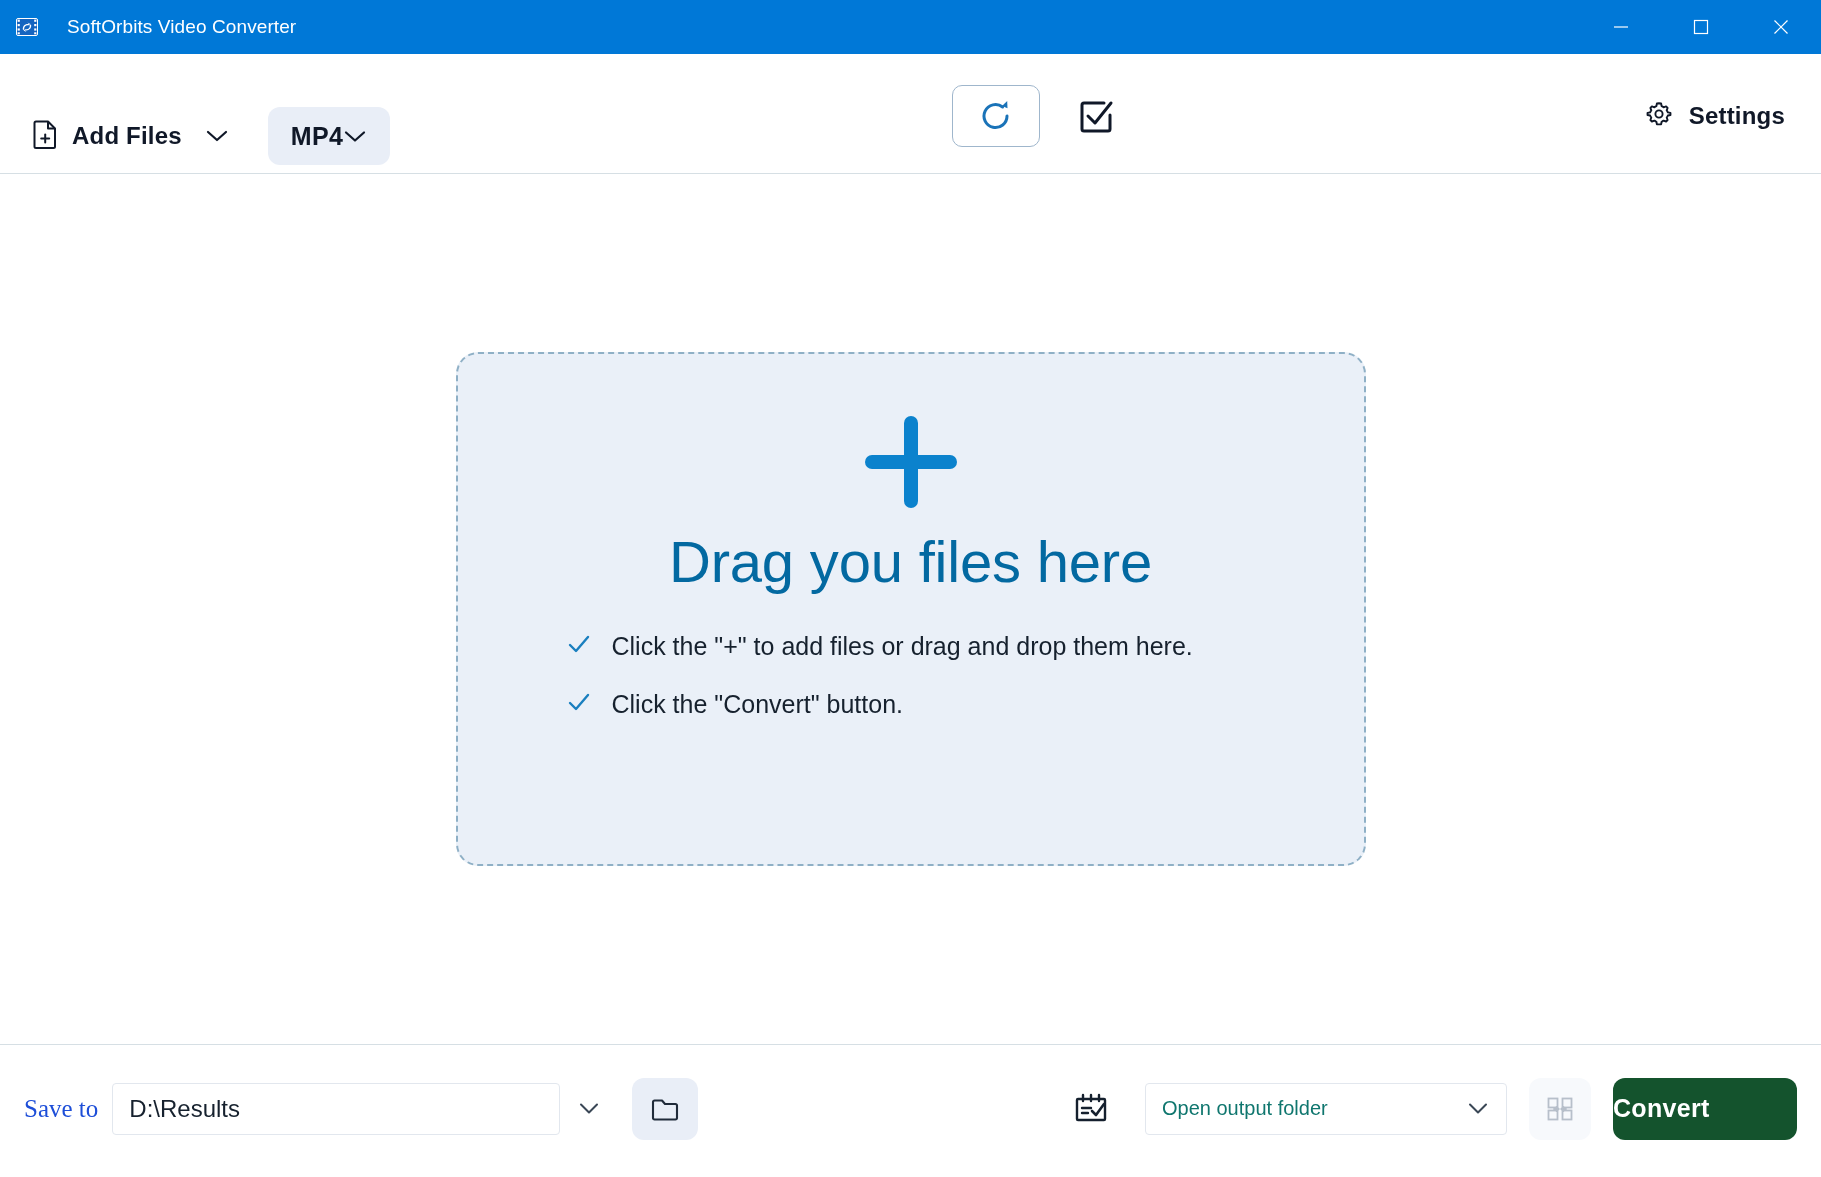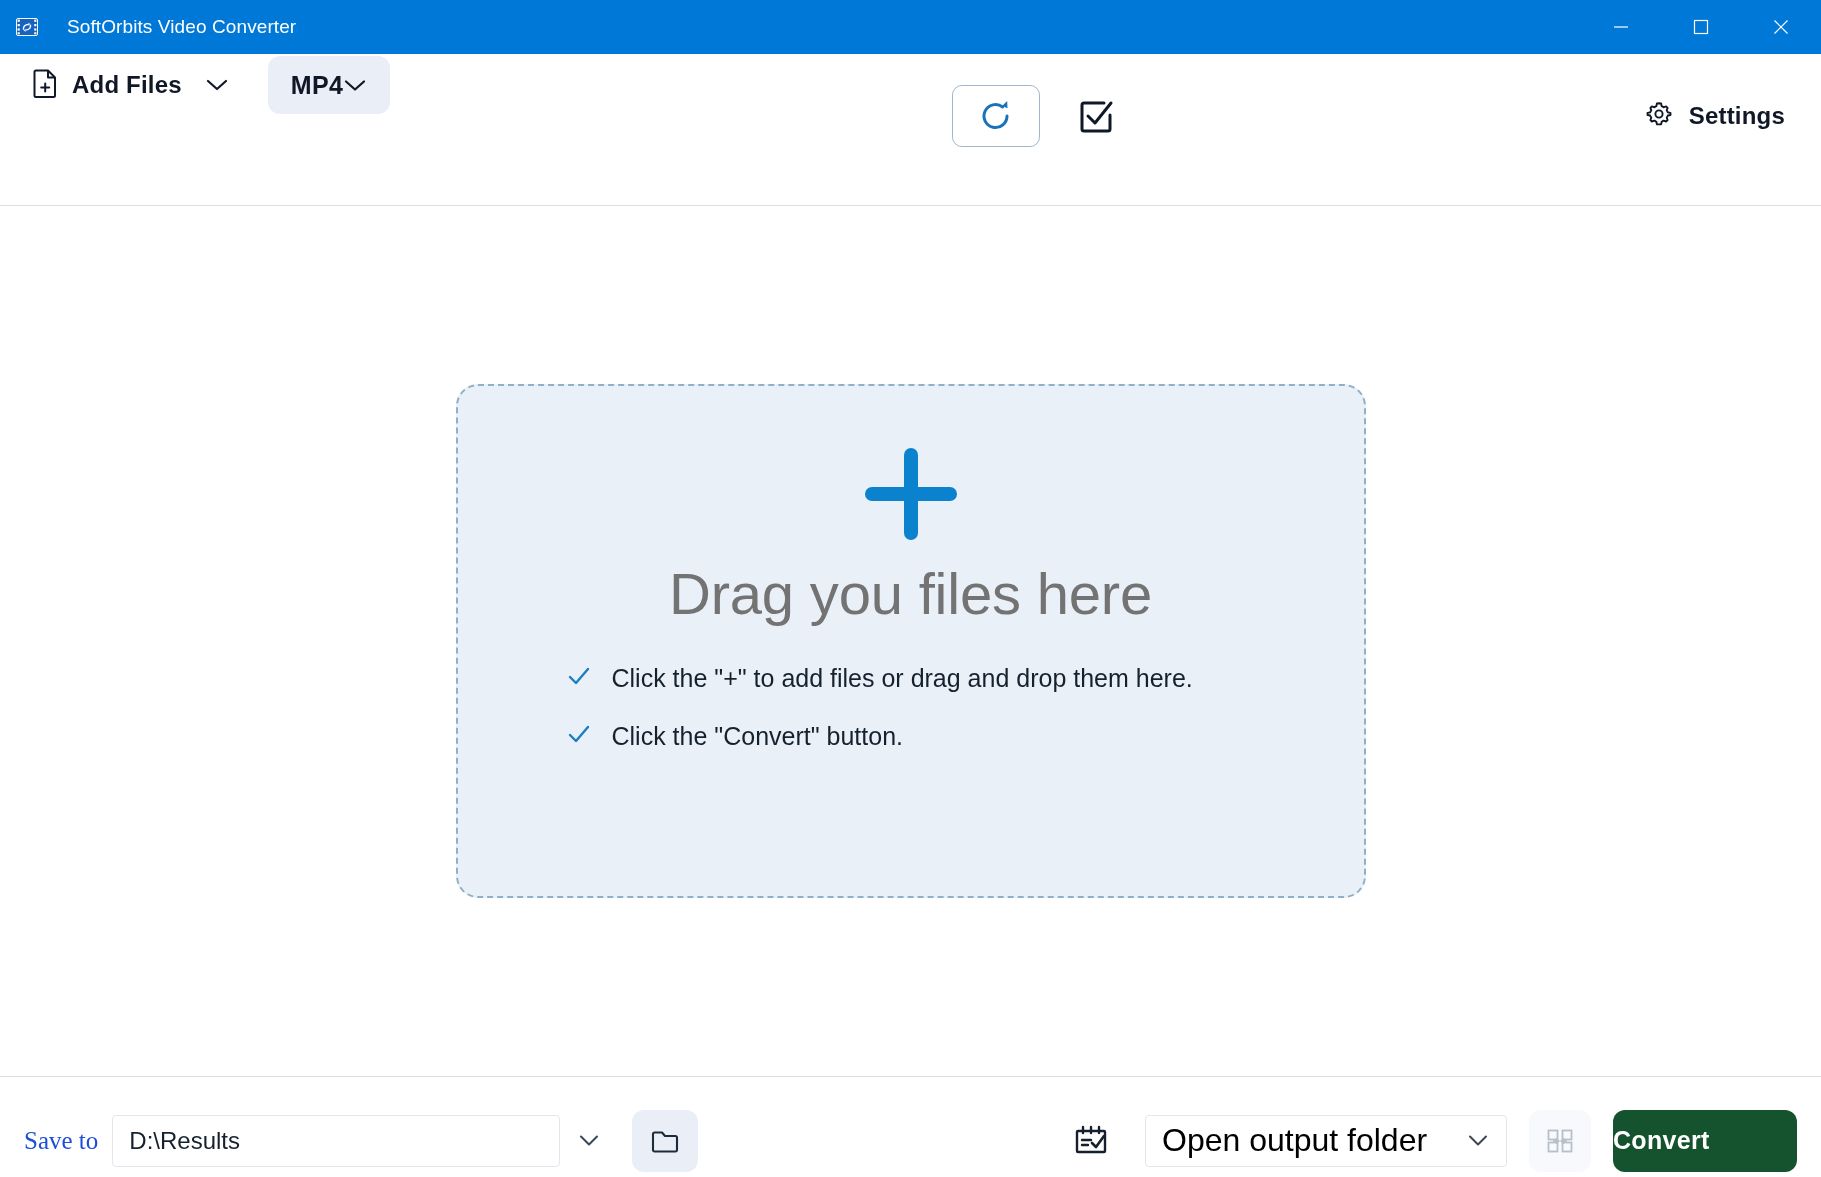--- a/index.html
+++ b/index.html
@@ -49,27 +49,27 @@
     width: 80px;
     height: 54px;
     display: flex;
     align-items: center;
     justify-content: center;
     cursor: default;
   }
 
   
   .toolbar {
-    height: 152px;
+    height: 120px;
     background: #ffffff;
     border-bottom: 1px solid #d6dfe4;
     display: flex;
-    align-items: flex-start;
+    align-items: flex-end;
     position: relative;
-    padding: 2px 24px;
+    padding: 8px 24px;
   }
   .tb-left {
     display: flex;
     align-items: center;
   }
   .addfiles {
     display: flex;
     align-items: center;
     gap: 13px;
     padding: 10px 8px;
@@ -199,21 +199,21 @@
     width: 14px; height: 92px;
   }
   .plus-icon::after {
     top: 50%; left: 6px;
     transform: translateY(-50%);
     height: 14px; width: 92px;
   }
   .dz-title {
     font-size: 58px;
     font-weight: 300;
-    color: #737373;
+    color: #0369a1;
     letter-spacing: -0.2px;
     margin-bottom: 36px;
   }
   .dz-list {
     display: flex;
     flex-direction: column;
     gap: 28px;
     align-self: flex-start;
     margin-left: 108px;
   }
@@ -302,22 +302,22 @@
     border: 1px solid #e2e7ee;
     border-radius: 4px;
     background: #ffffff;
     display: flex;
     align-items: center;
     padding: 0 16px;
     cursor: pointer;
     position: relative;
   }
   .action-select-label {
-    font-size: 32px;
-    color: #000000;
+    font-size: 20px;
+    color: #0f766e;
     flex: 1;
   }
   .merge-btn {
     width: 62px;
     height: 62px;
     background: #f7f9fc;
     border-radius: 12px;
     display: flex;
     align-items: center;
     justify-content: center;

